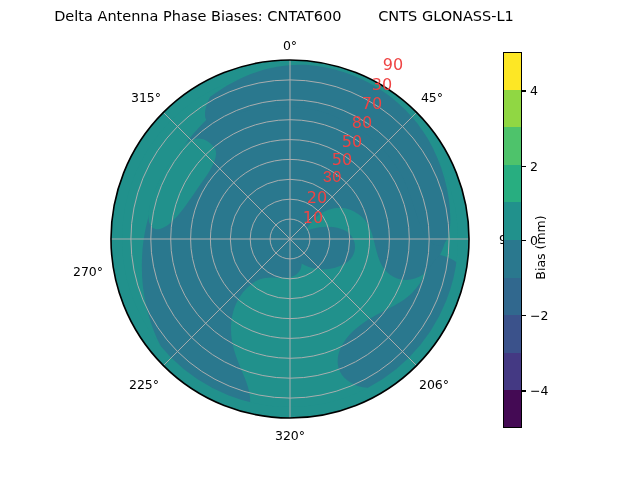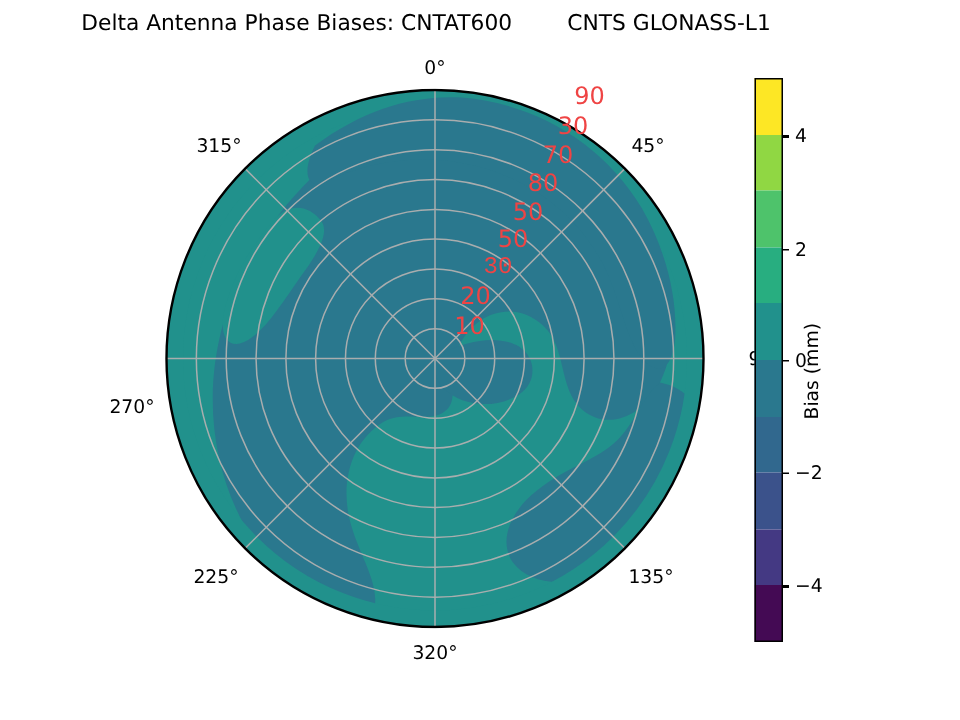--- a/index.html
+++ b/index.html
@@ -143,21 +143,21 @@
         <line x1="53.4" y1="53.4" x2="306.6" y2="306.6"></line>
         <line x1="306.6" y1="53.4" x2="53.4" y2="306.6"></line>
       </g>
 
       <circle cx="180" cy="180" r="179" fill="none" stroke="#000000" stroke-width="1.6"></circle>
     </svg>
 
     <div class="ang-label" style="left:180px;  top:-14px;">0°</div>
     <div class="ang-label" style="left:322px;  top:38px;">45°</div>
     <div class="ang-label" style="left:400px;  top:180px;">90°</div>
-    <div class="ang-label" style="left:324px;  top:325px;">135°</div>
+    <div class="ang-label" style="left:324px;  top:325px;">206°</div>
     <div class="ang-label" style="left:180px;  top:376px;">320°</div>
     <div class="ang-label" style="left:34px;   top:325px;">225°</div>
     <div class="ang-label" style="left:-22px;  top:168px;margin-top:44px;">270°</div>
     <div class="ang-label" style="left:36px;   top:38px;">315°</div>
 
     <div class="rad-label" style="left:203px; top:158px;">10</div>
     <div class="rad-label" style="left:195px; top:138px;margin-left:12px;">20</div>
     <div class="rad-label" style="left:222px; top:119px;font-family:Liberation Mono, monospace;">30</div>
     <div class="rad-label" style="left:232px; top:100px;">50</div>
     <div class="rad-label" style="left:242px; top:82px;">50</div>

